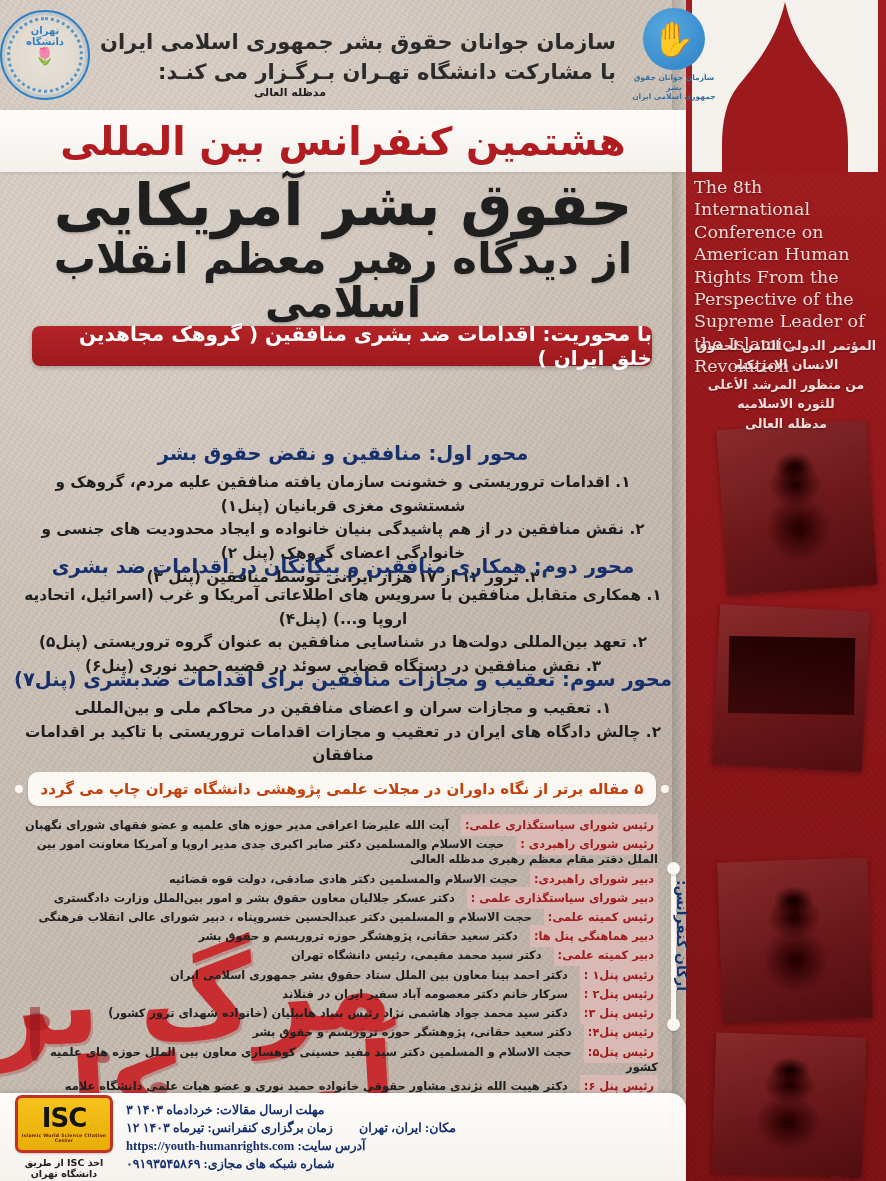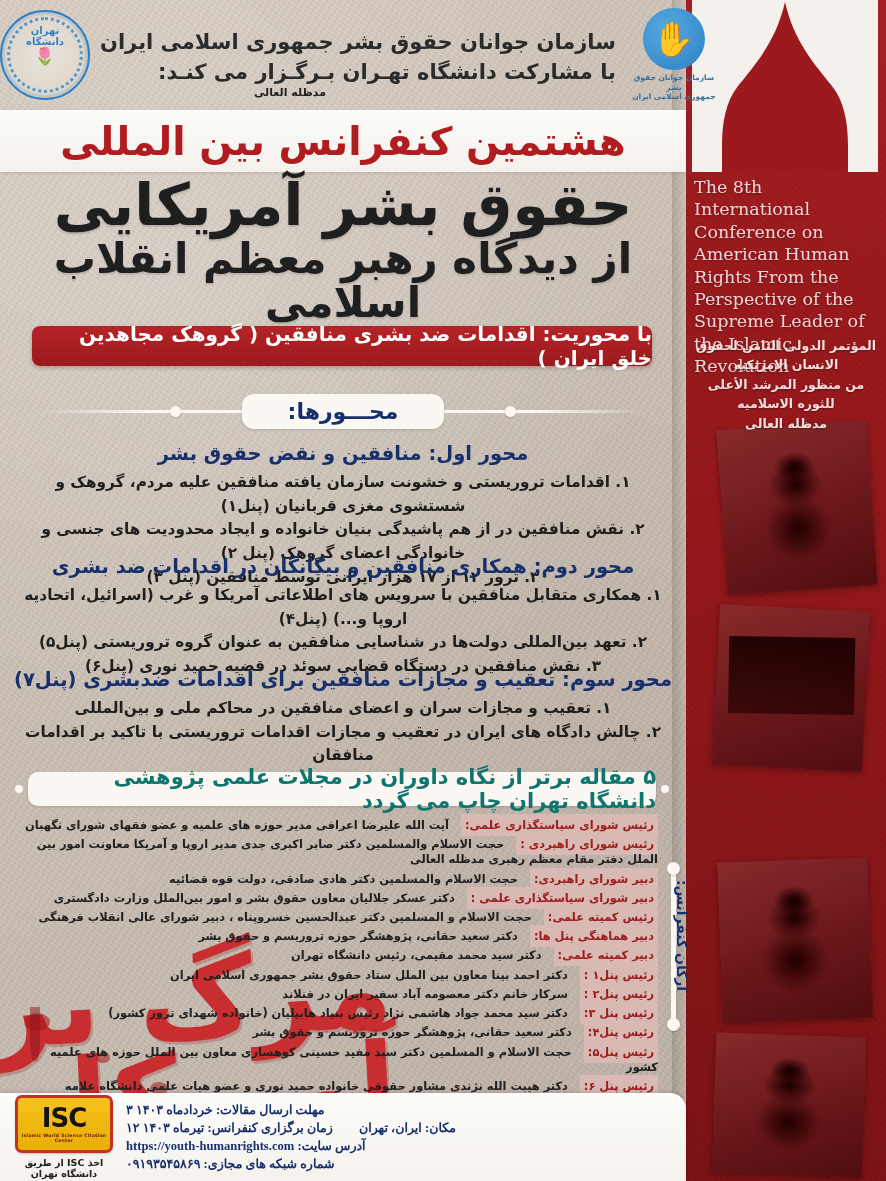--- a/index.html
+++ b/index.html
@@ -168,21 +168,21 @@
   .sec-item{
     color:#1e1e1e;font-size:15.3px;line-height:1.55;font-weight:600;letter-spacing:-.2px;
     padding:0 22px;
   }
   
   .note-pill{
     position:absolute;z-index:4;top:772px;left:28px;width:628px;height:34px;border-radius:10px;
     background:#fbf8f4;display:flex;align-items:center;justify-content:center;
     box-shadow:0 1px 3px rgba(0,0,0,.15);
   }
-  .note-pill span{color:#0f766e;font-size:21px;font-weight:bold;letter-spacing:-.4px;}
+  .note-pill span{color:#c2410c;font-size:15px;font-weight:bold;letter-spacing:-.4px;}
   .note-pill .dot{
     position:absolute;top:13px;width:8px;height:8px;border-radius:50%;background:#fbf8f4;
   }
   .note-pill .dot.l{left:-13px;} .note-pill .dot.r{right:-13px;}
   
   .committee{
     position:absolute;z-index:4;top:818px;left:18px;width:640px;text-align:right;
   }
   .crow{
     font-size:11.4px;color:#202020;line-height:1.32;margin-bottom:4.2px;font-weight:600;
@@ -360,26 +360,20 @@
     <span>با محوریت: اقدامات ضد بشری منافقین ( گروهک مجاهدین خلق ایران )</span>
   </div>
 
   <div class="eng-block">The 8th International Conference on American Human Rights From the Perspective of the Supreme Leader of the Islamic Revolution</div>
   <div class="arb-block">
     <div>المؤتمر الدولی الثامن لحقوق الانسان الامریکیه</div>
     <div>من منظور المرشد الأعلی للثوره الاسلامیه</div>
     <div>مدظله العالی</div>
   </div>
 
-  <div class="axes-head">
-    <div class="rule"></div>
-    <div class="knob l"></div>
-    <div class="knob r"></div>
-    <div class="cap">محـــورها:</div>
-  </div>
 
   <div class="section" style="top:442px">
     <div class="sec-title">محور اول: منافقین و نقض حقوق بشر</div>
     <div class="sec-item">۱. اقدامات تروریستی و خشونت سازمان یافته منافقین علیه مردم، گروهک و شستشوی مغزی قربانیان (پنل۱)</div>
     <div class="sec-item">۲. نقش منافقین در از هم پاشیدگی بنیان خانواده و ایجاد محدودیت های جنسی و خانوادگی اعضای گروهک (پنل ۲)</div>
     <div class="sec-item">۳. ترور ۱۲ از ۱۷ هزار ایرانی توسط منافقین (پنل ۳)</div>
   </div>
 
   <div class="section" style="top:555px">
     <div class="sec-title">محور دوم: همکاری منافقین و بیگانگان در اقدامات ضد بشری</div>

